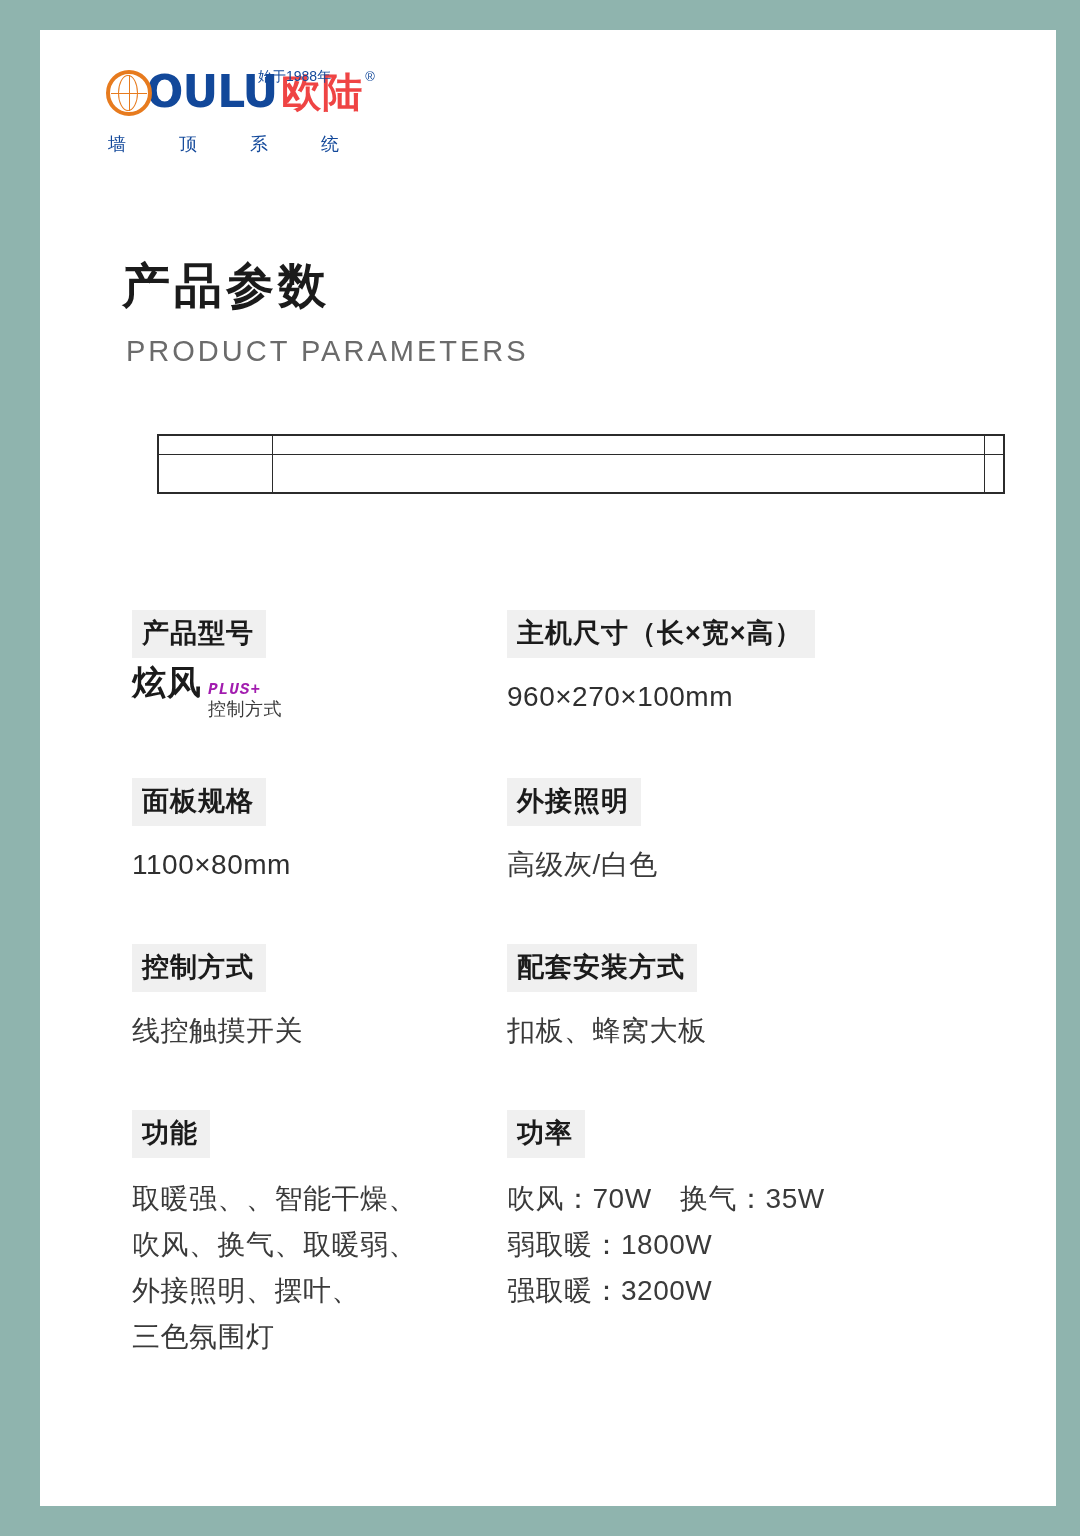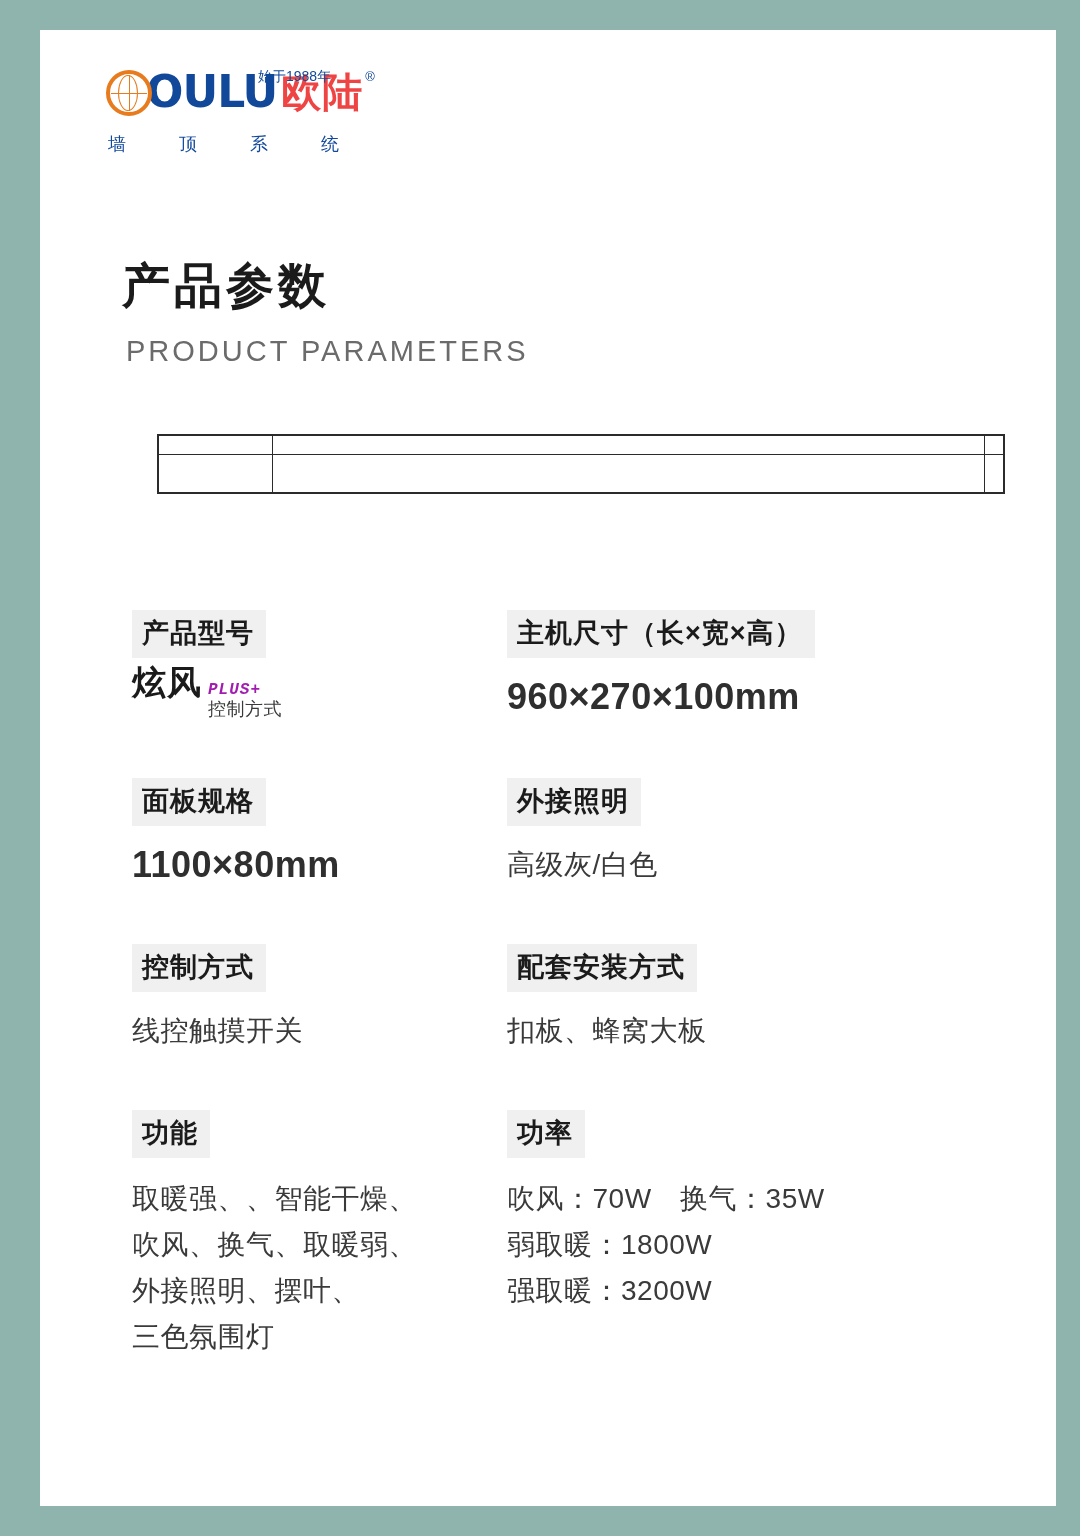--- a/index.html
+++ b/index.html
@@ -205,23 +205,22 @@
     line-height: 34px;
   }
   .spec-value {
     margin-top: 18px;
     font-size: 28px;
     color: #3a3a3a;
     line-height: 42px;
     letter-spacing: 0.5px;
   }
   .spec-value.num {
-    font-size: 36px;
+    font-size: 28px;
     color: #2f2f2f;
-    font-weight: bold;
   }
   .model-line {
     display: flex;
     align-items: baseline;
     margin-top: 2px;
   }
   .model-main {
     font-size: 34px;
     font-weight: bold;
     color: #1b1b1b;

